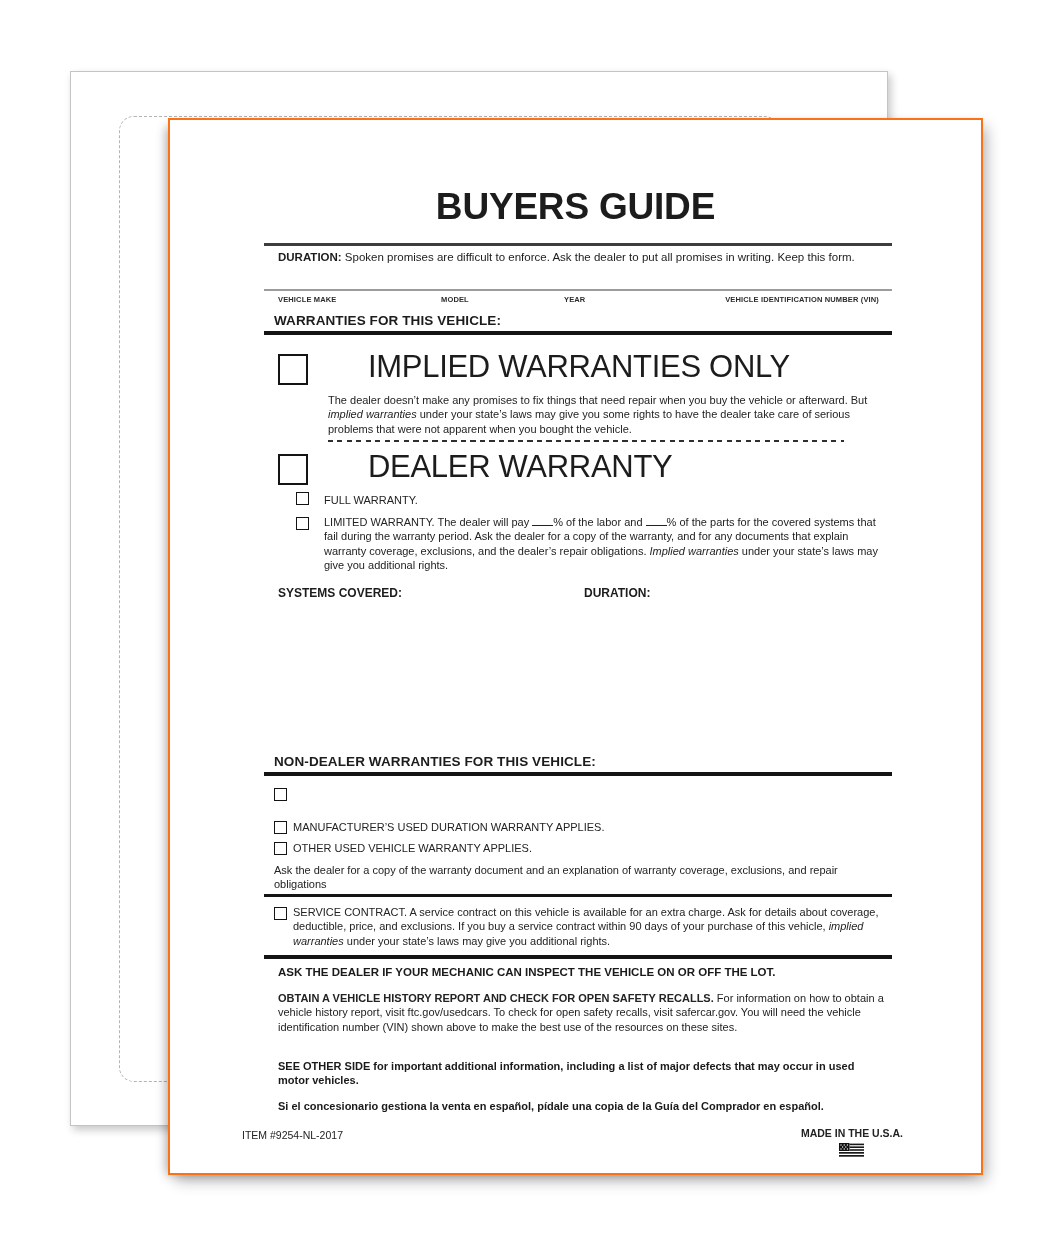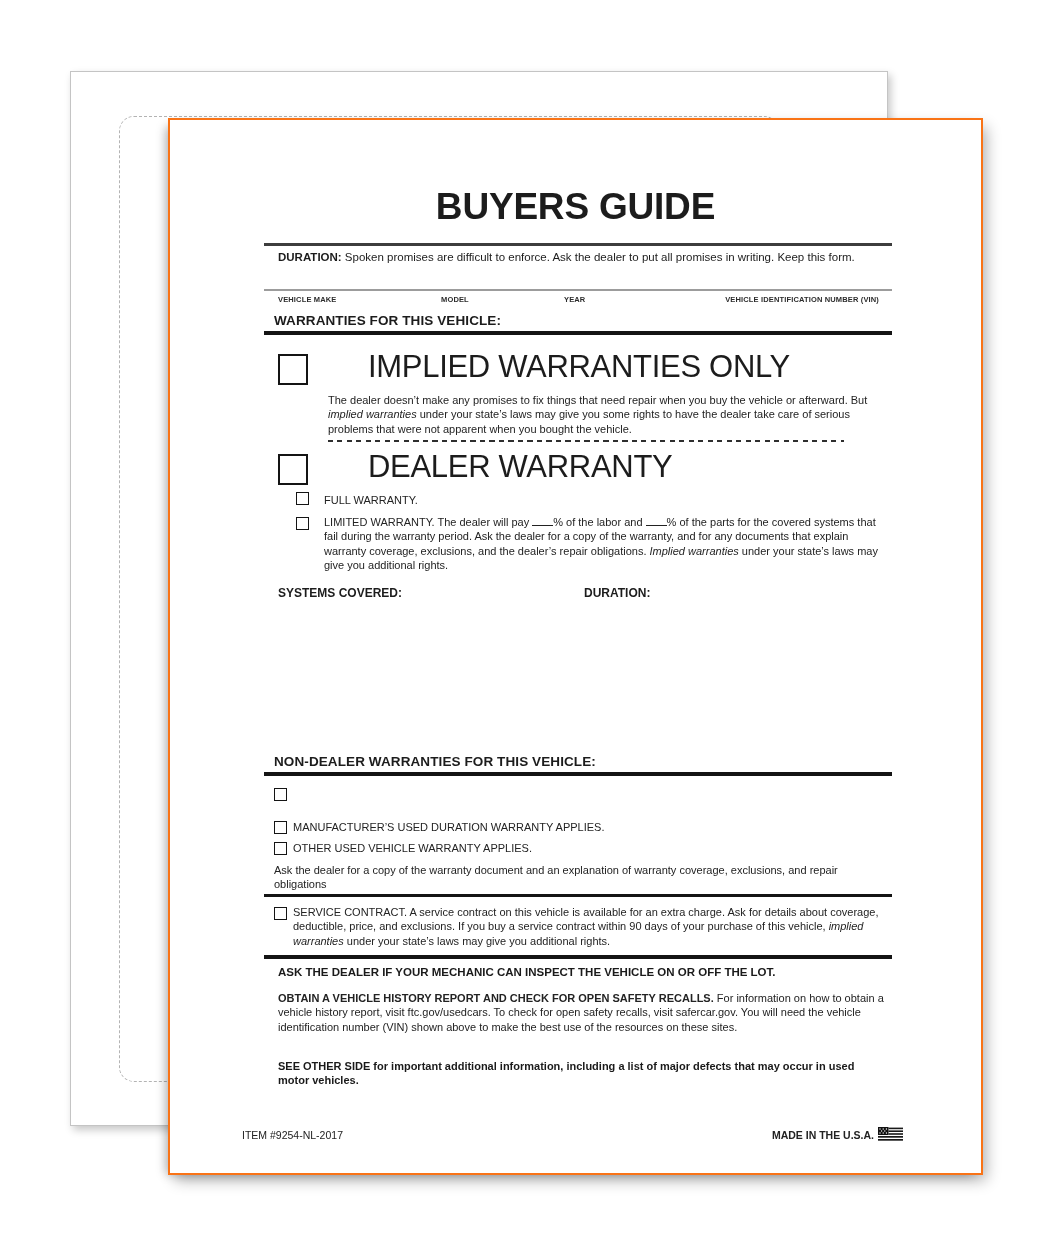--- a/index.html
+++ b/index.html
@@ -105,23 +105,24 @@
     <div class="abs bt" style="left:123px;top:785px;width:592px;"><span>SERVICE CONTRACT.  A service contract on this vehicle is available for an extra charge.  Ask for details about coverage, deductible, price, and exclusions.  If you buy a service contract within 90 days of your purchase of this vehicle, </span><span class="it">implied warranties</span><span> under your state’s laws may give you additional rights.</span></div>
 
     <div class="abs rule" style="top:835px;height:3.5px;"></div>
 
     <div class="abs bt-bold" style="left:108px;top:845px;width:610px;font-size:11.5px;">ASK THE DEALER IF YOUR MECHANIC CAN INSPECT THE VEHICLE ON OR OFF THE LOT.</div>
 
     <div class="abs bt" style="left:108px;top:871px;width:606px;"><span class="b">OBTAIN A VEHICLE HISTORY REPORT AND CHECK FOR OPEN SAFETY RECALLS.</span><span>  For information on how to obtain a vehicle history report, visit ftc.gov/usedcars.  To check for open safety recalls, visit safercar.gov. You will need the vehicle identification number (VIN) shown above to make the best use of the resources on these sites.</span></div>
 
     <div class="abs bt-bold" style="left:108px;top:939px;width:606px;">SEE OTHER SIDE for important additional information, including a list of major defects that may occur in used motor vehicles.</div>
 
+    <div class="abs bt-bold" style="left:108px;top:979px;width:640px;">Si el concesionario gestiona la venta en español, pídale una copia de la Guía del Comprador en español.</div>
 
     <div class="abs foot" style="left:72px;top:1009px;">ITEM #9254-NL-2017</div>
-    <div class="abs foot made" style="right:78px;top:1007px;">
+    <div class="abs foot made" style="right:78px;top:1007px;flex-direction:column;">
       <span>MADE IN THE U.S.A.</span>
       <svg width="25" height="15" viewBox="0 0 25 15">
         <rect x="0" y="0" width="25" height="15" fill="#ffffff"></rect>
         <rect x="10.5" y="0.6" width="14.5" height="1.6" fill="#191919"></rect>
         <rect x="10.5" y="3.4" width="14.5" height="1.6" fill="#191919"></rect>
         <rect x="10.5" y="6.2" width="14.5" height="1.6" fill="#191919"></rect>
         <rect x="0" y="9" width="25" height="1.7" fill="#191919"></rect>
         <rect x="0" y="12" width="25" height="1.7" fill="#191919"></rect>
         <rect x="0" y="0" width="10.5" height="8" fill="#111111"></rect>
         <g fill="#ffffff">

